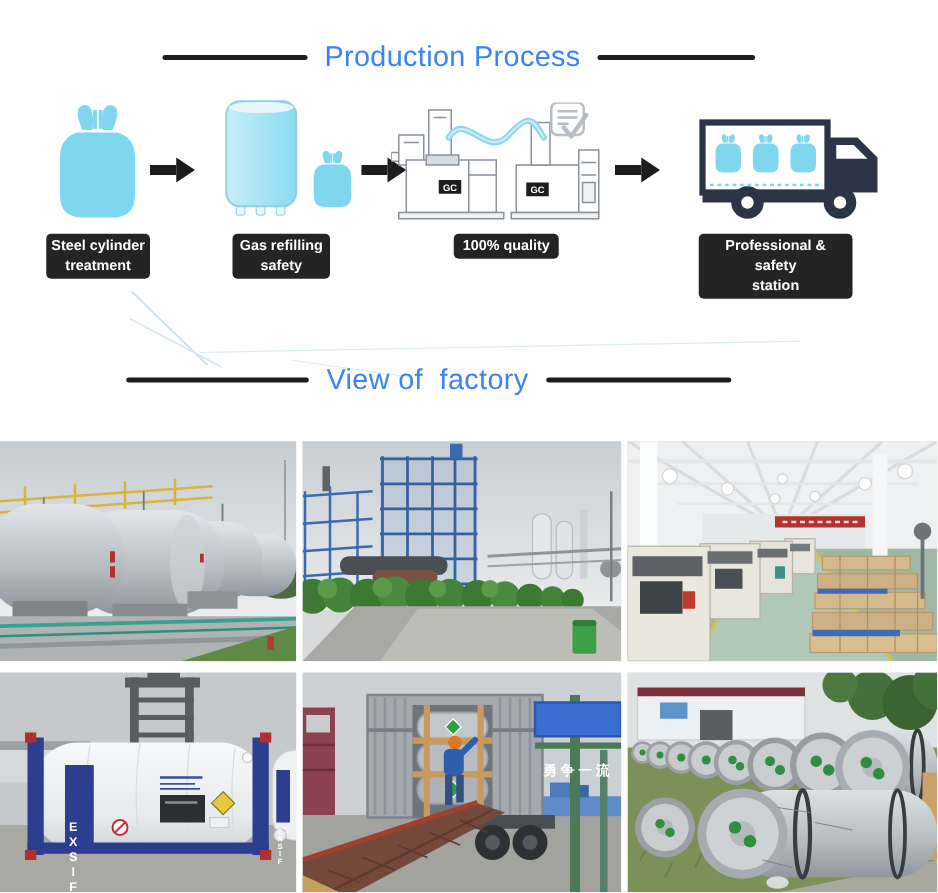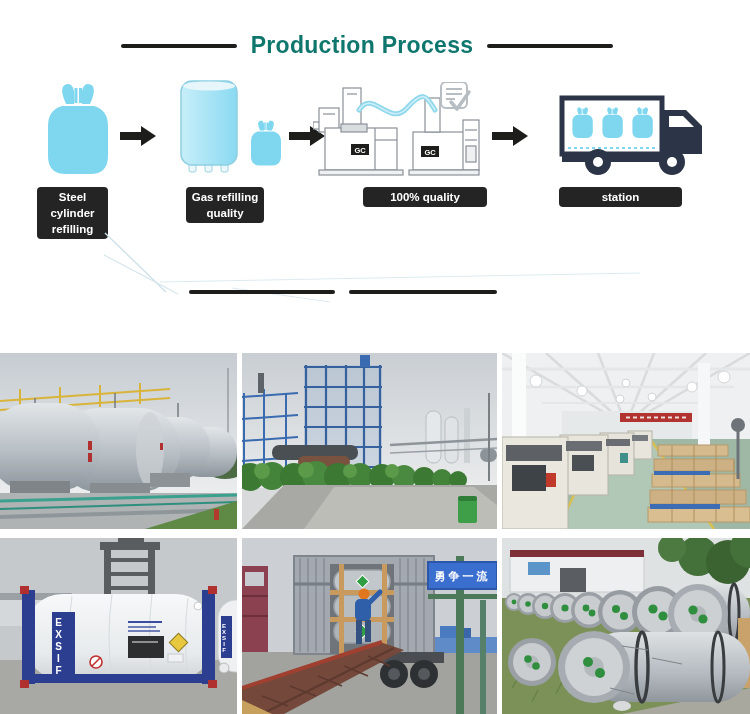--- a/index.html
+++ b/index.html
@@ -2,33 +2,33 @@
 <html><head>
 <meta charset="utf-8">
 <style>
   html,body{margin:0;padding:0;background:#ffffff;}
   .canvas{position:relative;width:750px;height:714px;background:#ffffff;overflow:hidden;
           font-family:"Liberation Sans",sans-serif;margin:0 auto;}
   
   .sec-title{position:absolute;left:0;width:100%;display:flex;align-items:center;
              justify-content:center;gap:14px;}
   .sec-title .bar{height:4px;background:#1d1d1b;border-radius:2px;}
-  .sec-title .txt{font-size:23px;font-weight:700;color:#0f766e;letter-spacing:.3px;white-space:pre;}
+  .sec-title .txt{font-size:23px;font-weight:400;color:#3b82f6;letter-spacing:.3px;white-space:pre;}
   #prod-title{top:32px;transform:translateX(-8px);}
   #factory-title{top:290px;transform:translateX(-32px);}
   
   .abs{position:absolute;}
   .step-label{position:absolute;top:187px;background:#242424;color:#ffffff;border-radius:4px;
               font-size:11.5px;font-weight:700;line-height:16px;text-align:center;
               padding:2px 4px;box-sizing:border-box;}
   .step-label span{display:block;}
   
   .photo{position:absolute;margin:0;padding:0;overflow:hidden;background:#d8dadc;}
   .photo svg{display:block;}
-  .ph-overlay{position:absolute;color:#fff;font-weight:700;}
+  .ph-overlay{position:absolute;color:#fff;font-weight:700;margin-top:40px;}
   #exsif-main{left:53px;top:78px;width:22px;height:62px;font-size:10px;letter-spacing:1px;
               writing-mode:vertical-lr;text-orientation:upright;text-align:center;}
   #exsif-side{left:221px;top:80px;width:12px;height:40px;font-size:6px;
               writing-mode:vertical-lr;text-orientation:upright;text-align:center;}
   #loading-sign-text{left:186px;top:31px;width:69px;font-size:11px;letter-spacing:3px;
                      text-align:center;}
 </style>
 </head>
 <body>
 
@@ -156,44 +156,46 @@
     <line x1="16" y1="62" x2="104" y2="62" stroke="#7fd7ef" stroke-width="2" stroke-dasharray="3 3"></line>
     <rect x="10" y="66" width="114" height="10" fill="#2b3547"></rect>
     <path d="M112,24 h22 l16,16 v28 h-38 z" fill="#2b3547"></path>
     <path d="M117,30 h14 l11,11 h-25 z" fill="#ffffff"></path>
     <circle cx="46" cy="76" r="13" fill="#2b3547"></circle>
       <circle cx="46" cy="76" r="5" fill="#ffffff"></circle>
     <circle cx="120" cy="76" r="13" fill="#2b3547"></circle>
       <circle cx="120" cy="76" r="5" fill="#ffffff"></circle>
   </svg>
 
-  <div class="step-label" style="left:37px;width:71px">
+  <div class="step-label" style="left:37px;width:83px">
     <span>Steel cylinder</span>
-    <span>refilling</span>
+    <span>treatment</span>
   </div>
   <div class="step-label" style="left:186px;width:78px">
     <span>Gas refilling</span>
-    <span>quality</span>
+    <span>safety</span>
   </div>
-  <div class="step-label" style="left:363px;width:124px">
+  <div class="step-label" style="left:363px;width:84px">
     <span>100% quality</span>
   </div>
   <div class="step-label" style="left:559px;width:123px">
+    <span>Professional &amp; safety</span>
     <span>station</span>
   </div>
 
   <svg class="abs" style="left:0;top:228px" width="750" height="76" viewBox="0 0 750 76">
     <line x1="105" y1="5" x2="166" y2="64" stroke="#cfe1ea" stroke-width="1.4"></line>
     <line x1="104" y1="27" x2="178" y2="66" stroke="#d5e6ed" stroke-width="1.2"></line>
     <line x1="160" y1="54" x2="640" y2="45" stroke="#dcebf1" stroke-width="1"></line>
     <line x1="232" y1="60" x2="330" y2="74" stroke="#dcebf1" stroke-width="1"></line>
   </svg>
 
   <div class="sec-title" id="factory-title">
     <div class="bar" style="width:146px"></div>
+    <div class="txt">View of  factory</div>
     <div class="bar" style="width:148px"></div>
   </div>
 
   <figure class="photo" style="left:0;top:353px;width:237px;height:176px">
     <svg width="237" height="176" viewBox="0 0 237 176">
       <defs>
         <linearGradient id="p1sky" x1="0" y1="0" x2="0" y2="1">
           <stop offset="0" stop-color="#c6ccd2"></stop>
             <stop offset="1" stop-color="#eceeef"></stop>
         </linearGradient>

